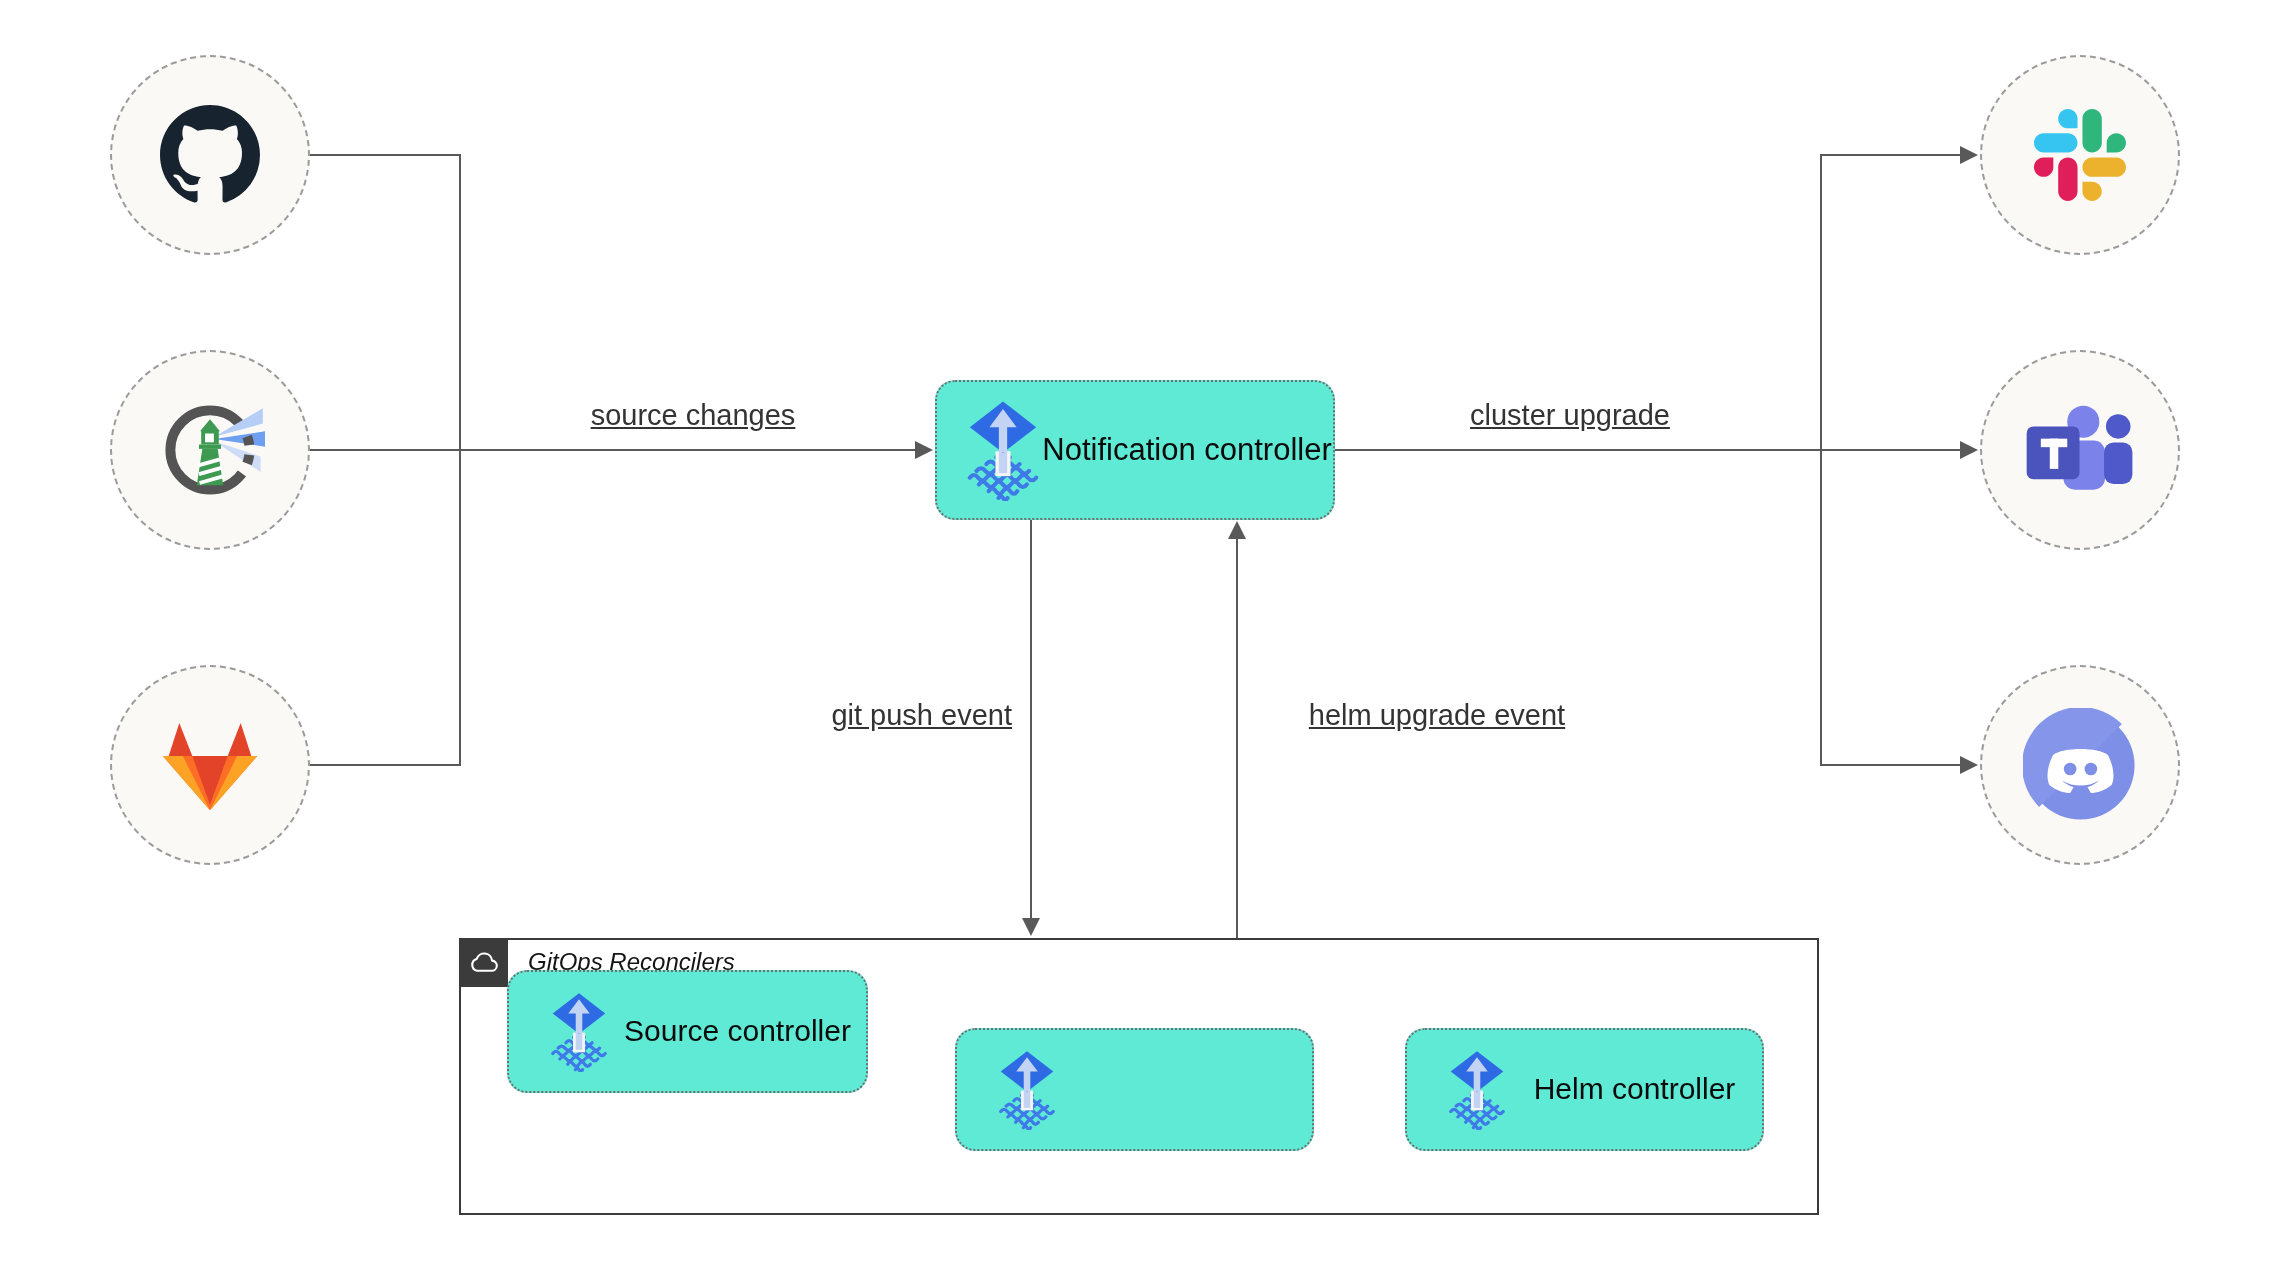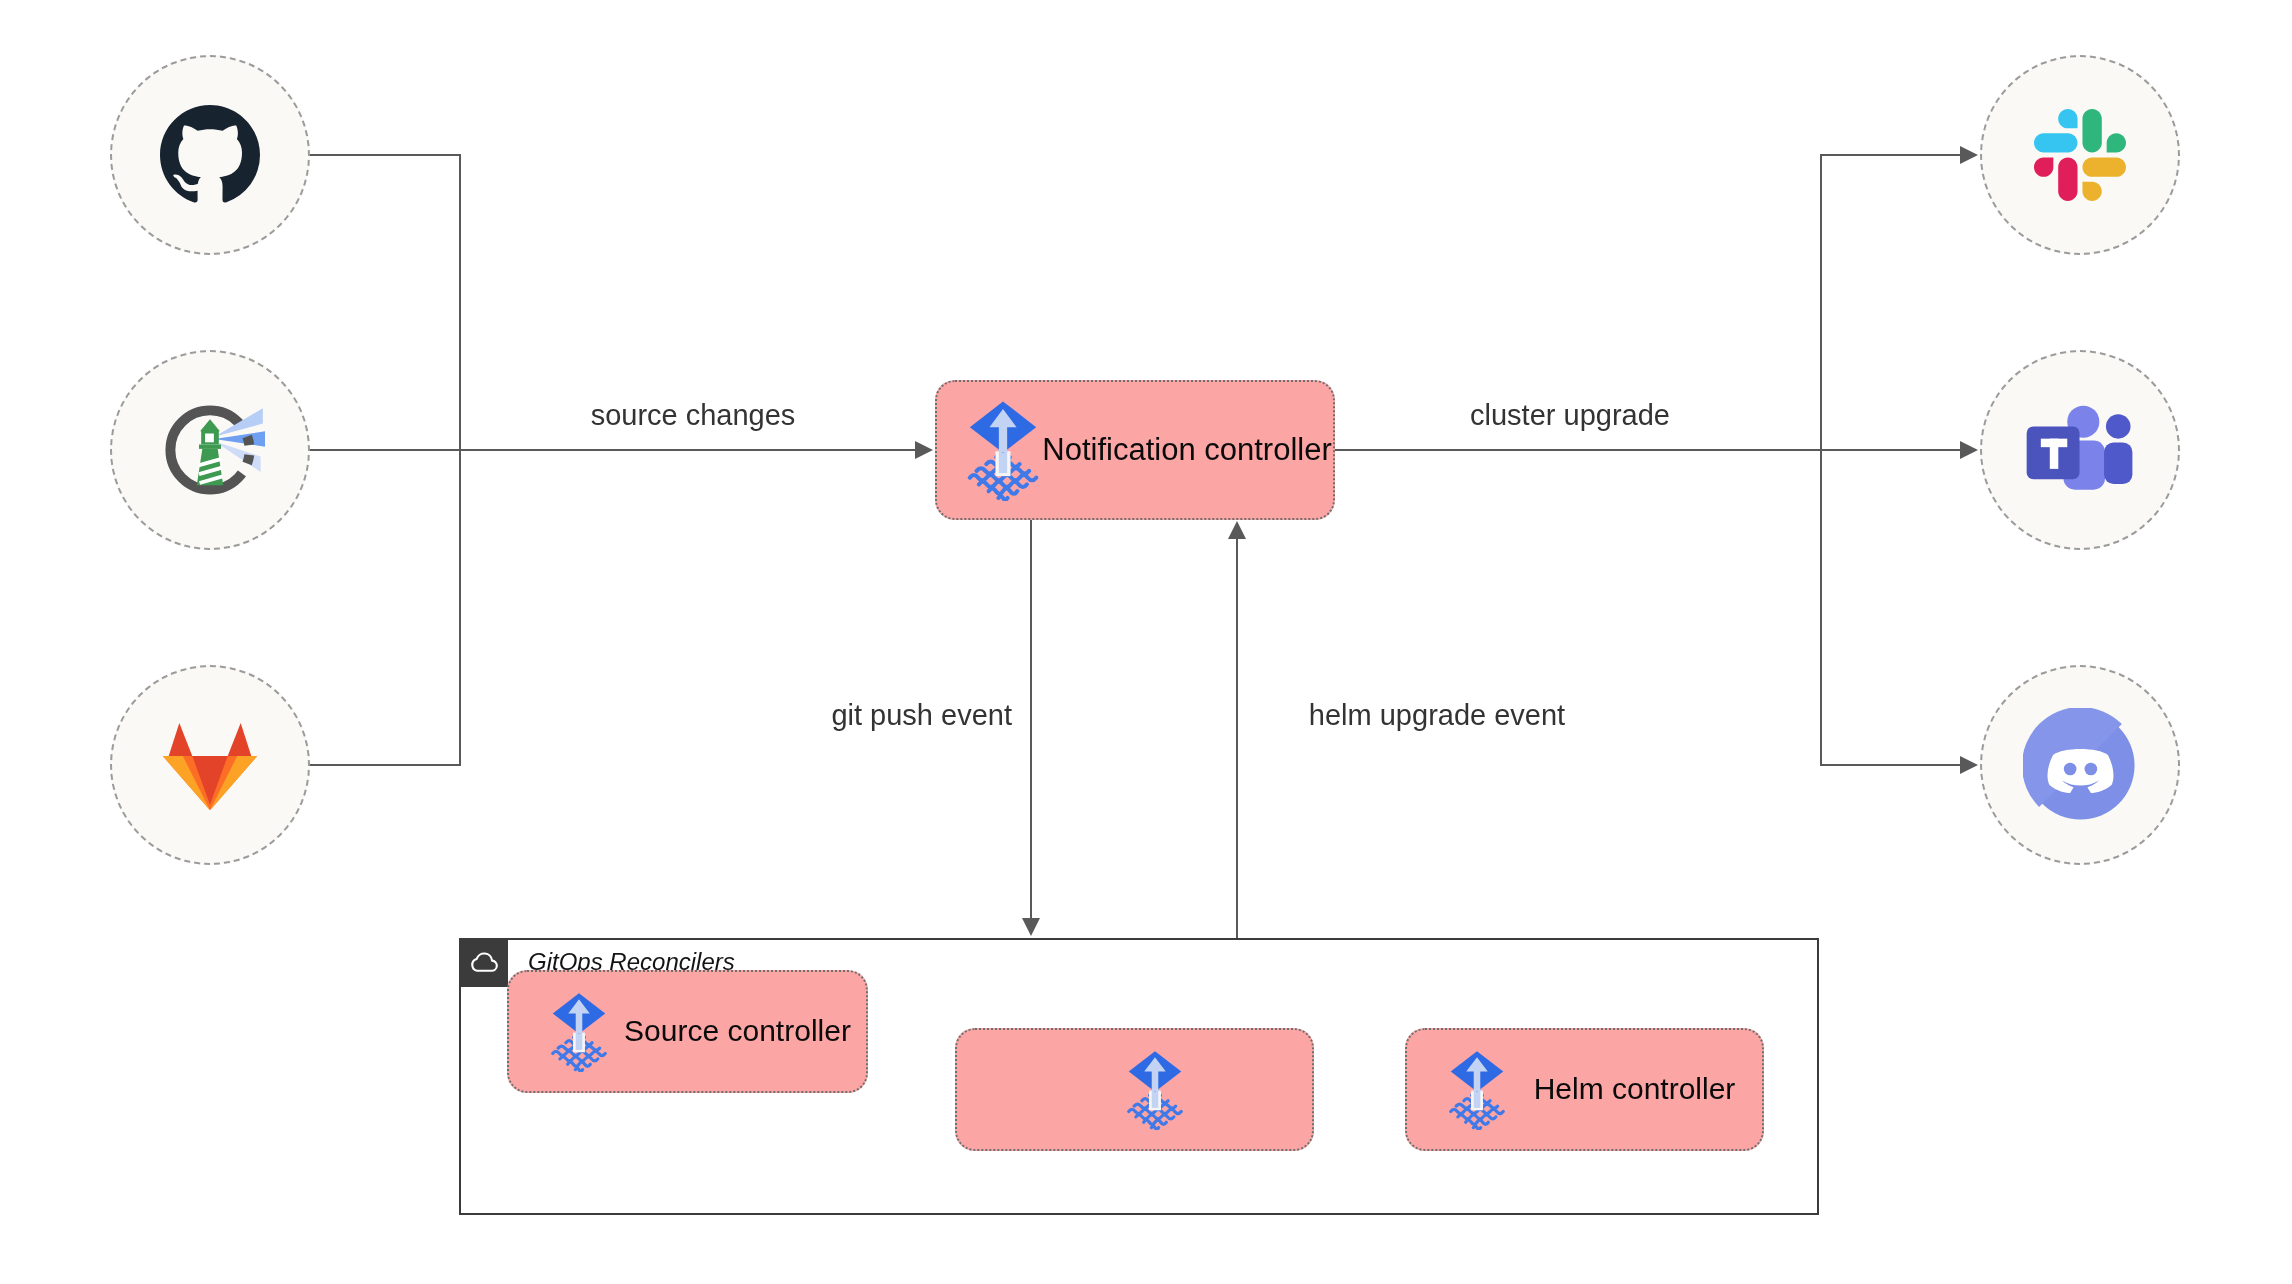--- a/index.html
+++ b/index.html
@@ -1,31 +1,31 @@
 <!DOCTYPE html>
 <html><head>
 <meta charset="utf-8">
 <style>
   html,body{margin:0;padding:0;background:#ffffff;}
   .canvas{position:relative;width:2292px;height:1284px;background:#ffffff;overflow:hidden;
           font-family:"Liberation Sans", sans-serif;}
   .node-circle{position:absolute;width:200px;height:200px;border-radius:50%;
                border:2px dashed #9b9b9b;background:#faf9f6;box-sizing:border-box;
                display:flex;align-items:center;justify-content:center;}
-  .ctrl-box{position:absolute;border:2px dotted #6e6e6e;background:#fca5a5;border-radius:20px;
-            box-sizing:border-box;display:flex;align-items:center;justify-content:center;}
+  .ctrl-box{position:absolute;border:2px dotted #6e6e6e;background:#5eead4;border-radius:20px;
+            box-sizing:border-box;display:flex;align-items:center;}
   .box-label{flex:1;text-align:center;font-size:30px;line-height:1.27;color:#0b0b0b;}
   .ln{position:absolute;background:#595959;}
   .ah-r{position:absolute;width:0;height:0;border-top:9px solid transparent;
         border-bottom:9px solid transparent;border-left:18px solid #595959;}
   .ah-d{position:absolute;width:0;height:0;border-left:9px solid transparent;
         border-right:9px solid transparent;border-top:18px solid #595959;}
   .ah-u{position:absolute;width:0;height:0;border-left:9px solid transparent;
         border-right:9px solid transparent;border-bottom:18px solid #595959;}
-  .edge-label{position:absolute;font-size:29px;color:#333333;}
+  .edge-label{position:absolute;font-size:29px;color:#333333;text-decoration:underline;}
   .group{position:absolute;left:459px;top:938px;width:1360px;height:277px;
          border:2px solid #3b3b3b;background:#ffffff;box-sizing:border-box;}
   .badge{position:absolute;left:459px;top:938px;width:49px;height:49px;background:#3b3b3b;
          display:flex;align-items:center;justify-content:center;}
   .group-title{position:absolute;left:528px;top:948px;font-size:24px;color:#141414;font-style:italic;}
   svg{display:block;}
 </style>
 </head>
 <body>
 

